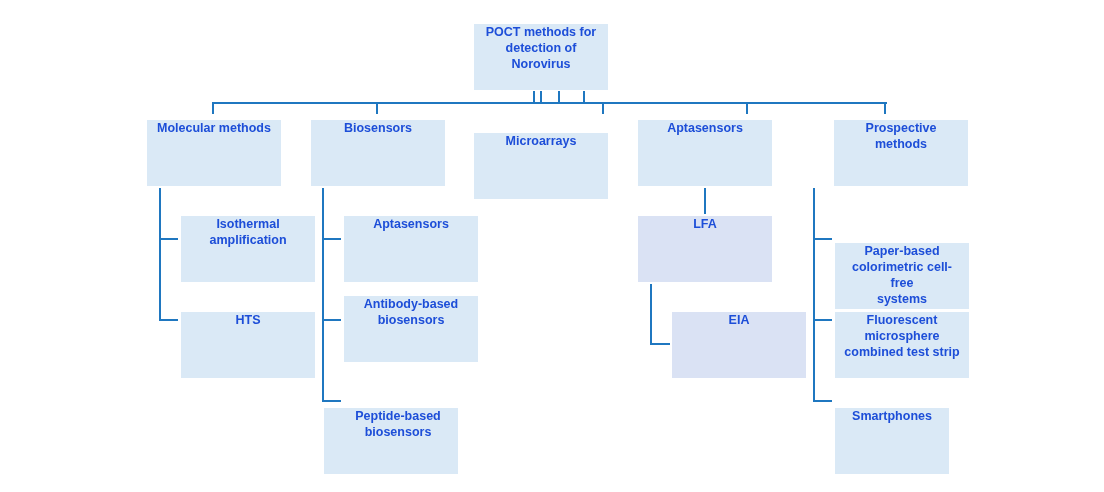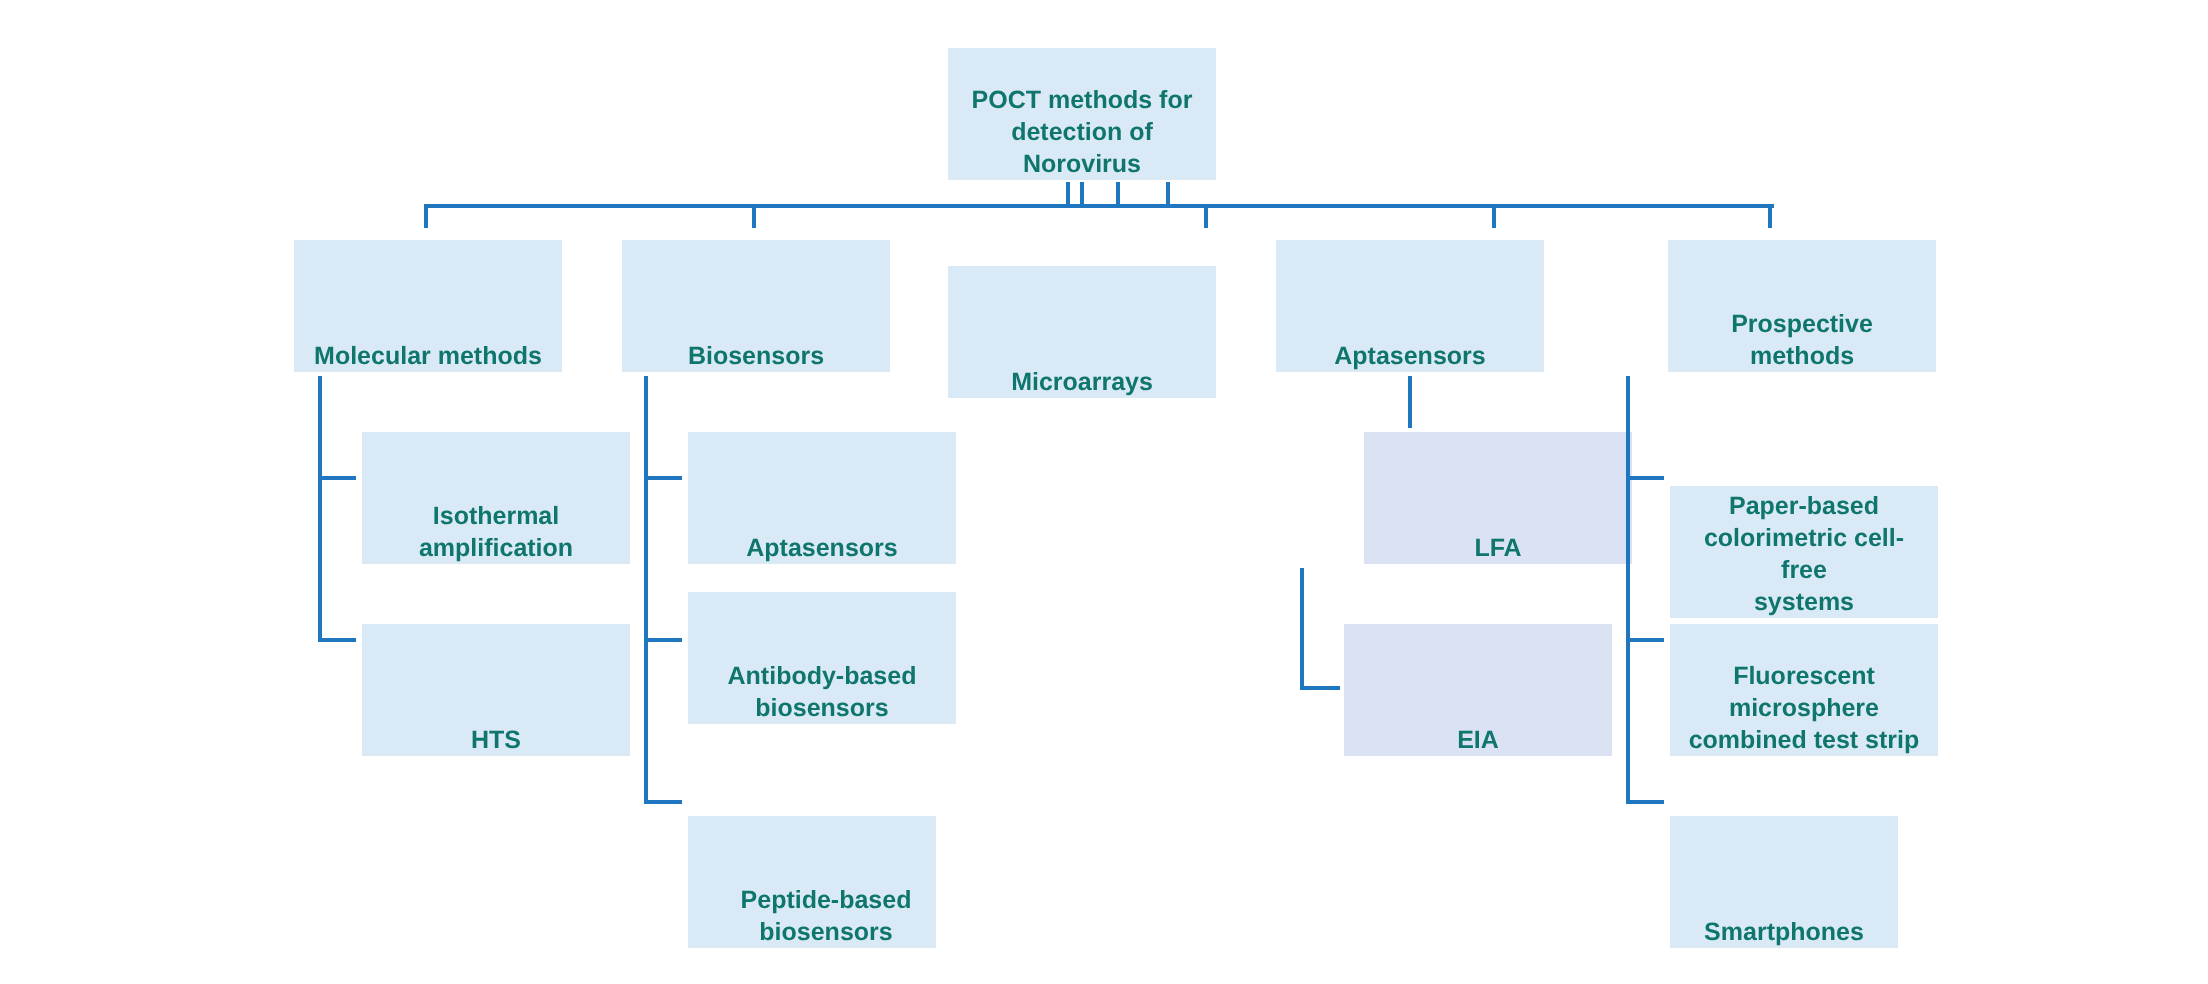--- a/index.html
+++ b/index.html
@@ -1,20 +1,20 @@
 <!DOCTYPE html>
 <html><head>
 <meta charset="utf-8">
 <style>
   html, body { margin: 0; padding: 0; background: #ffffff; }
   body { width: 1104px; height: 492px; position: relative; overflow: hidden;
          font-family: "Liberation Sans", "DejaVu Sans", sans-serif; }
   .box { position: absolute; box-sizing: border-box; background: #dae9f6;
-         display: flex; align-items: flex-end; justify-content: center; text-align: center;
-         color: #0f766e; font-weight: bold; font-size: 12.5px; line-height: 16px; padding: 0 6px; }
+         display: flex; align-items: flex-start; justify-content: center; text-align: center;
+         color: #1d4ed8; font-weight: bold; font-size: 12.5px; line-height: 16px; padding: 0 6px; }
   .box.lav { background: #dae2f4; }
   .box span { white-space: pre-line; }
   .ln { position: absolute; background: #1f77c0; }
   .h { height: 2px; }
   .v { width: 2px; }
 </style>
 </head>
 <body>
 
 <div class="box" style="left:474px;top:24px;width:134px;height:66px;">
@@ -64,27 +64,27 @@
 <div class="ln h" style="left:322px;top:238px;width:19px;"></div>
 <div class="ln h" style="left:322px;top:319px;width:19px;"></div>
 <div class="ln h" style="left:322px;top:400px;width:19px;"></div>
 <div class="box" style="left:344px;top:216px;width:134px;height:66px;">
   <span>Aptasensors</span>
 </div>
 <div class="box" style="left:344px;top:296px;width:134px;height:66px;">
   <span>Antibody-based
 biosensors</span>
 </div>
-<div class="box" style="left:344px;top:408px;width:124px;height:66px;padding-left:20px;">
+<div class="box" style="left:324px;top:408px;width:134px;height:66px;padding-left:20px;">
   <span>Peptide-based
 biosensors</span>
 </div>
 
 <div class="ln v" style="left:704px;top:188px;height:26px;"></div>
-<div class="box lav" style="left:638px;top:216px;width:134px;height:66px;margin-left:44px;">
+<div class="box lav" style="left:638px;top:216px;width:134px;height:66px;">
   <span>LFA</span>
 </div>
 <div class="ln v" style="left:650px;top:284px;height:61px;"></div>
 <div class="ln h" style="left:650px;top:343px;width:20px;"></div>
 <div class="box lav" style="left:672px;top:312px;width:134px;height:66px;">
   <span>EIA</span>
 </div>
 
 <div class="ln v" style="left:813px;top:188px;height:214px;"></div>
 <div class="ln h" style="left:813px;top:238px;width:19px;"></div>

